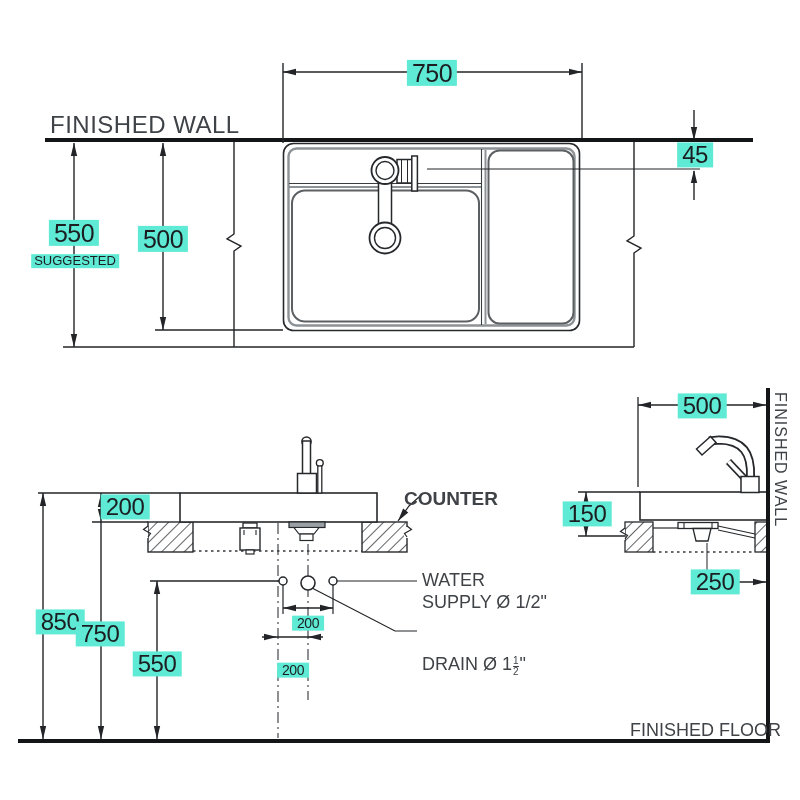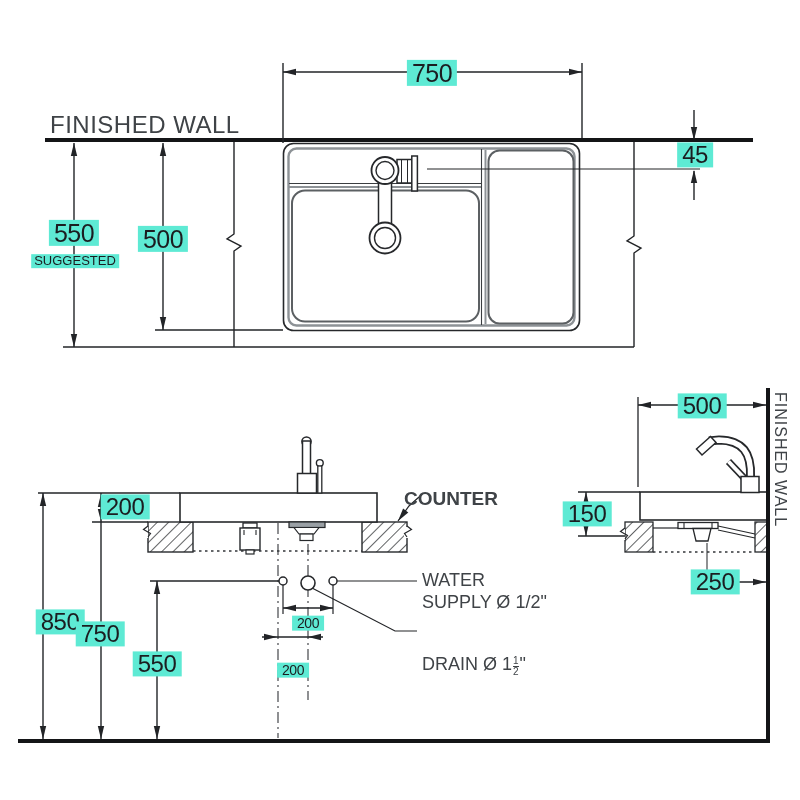--- a/index.html
+++ b/index.html
@@ -234,14 +234,15 @@
 <div class="lbl" style="left:422px;top:593px;">SUPPLY Ø 1/2"</div>
 <div class="lbl" style="left:422px;top:624px;margin-top:31px;">
   <span>DRAIN Ø 1</span><span class="frac"><span class="num">1</span><span class="den">2</span></span><span>"</span>
 </div>
 
 <div class="dim" style="left:702px;top:406px;">500</div>
 <div class="dim" style="left:587px;top:514px;">150</div>
 <div class="dim" style="left:715px;top:582px;">250</div>
 
 <div class="lbl vert" style="left:772px;top:392px;">FINISHED WALL</div>
+<div class="lbl" style="left:630px;top:721px;">FINISHED FLOOR</div>
 
 </div>
 
 </body></html>

